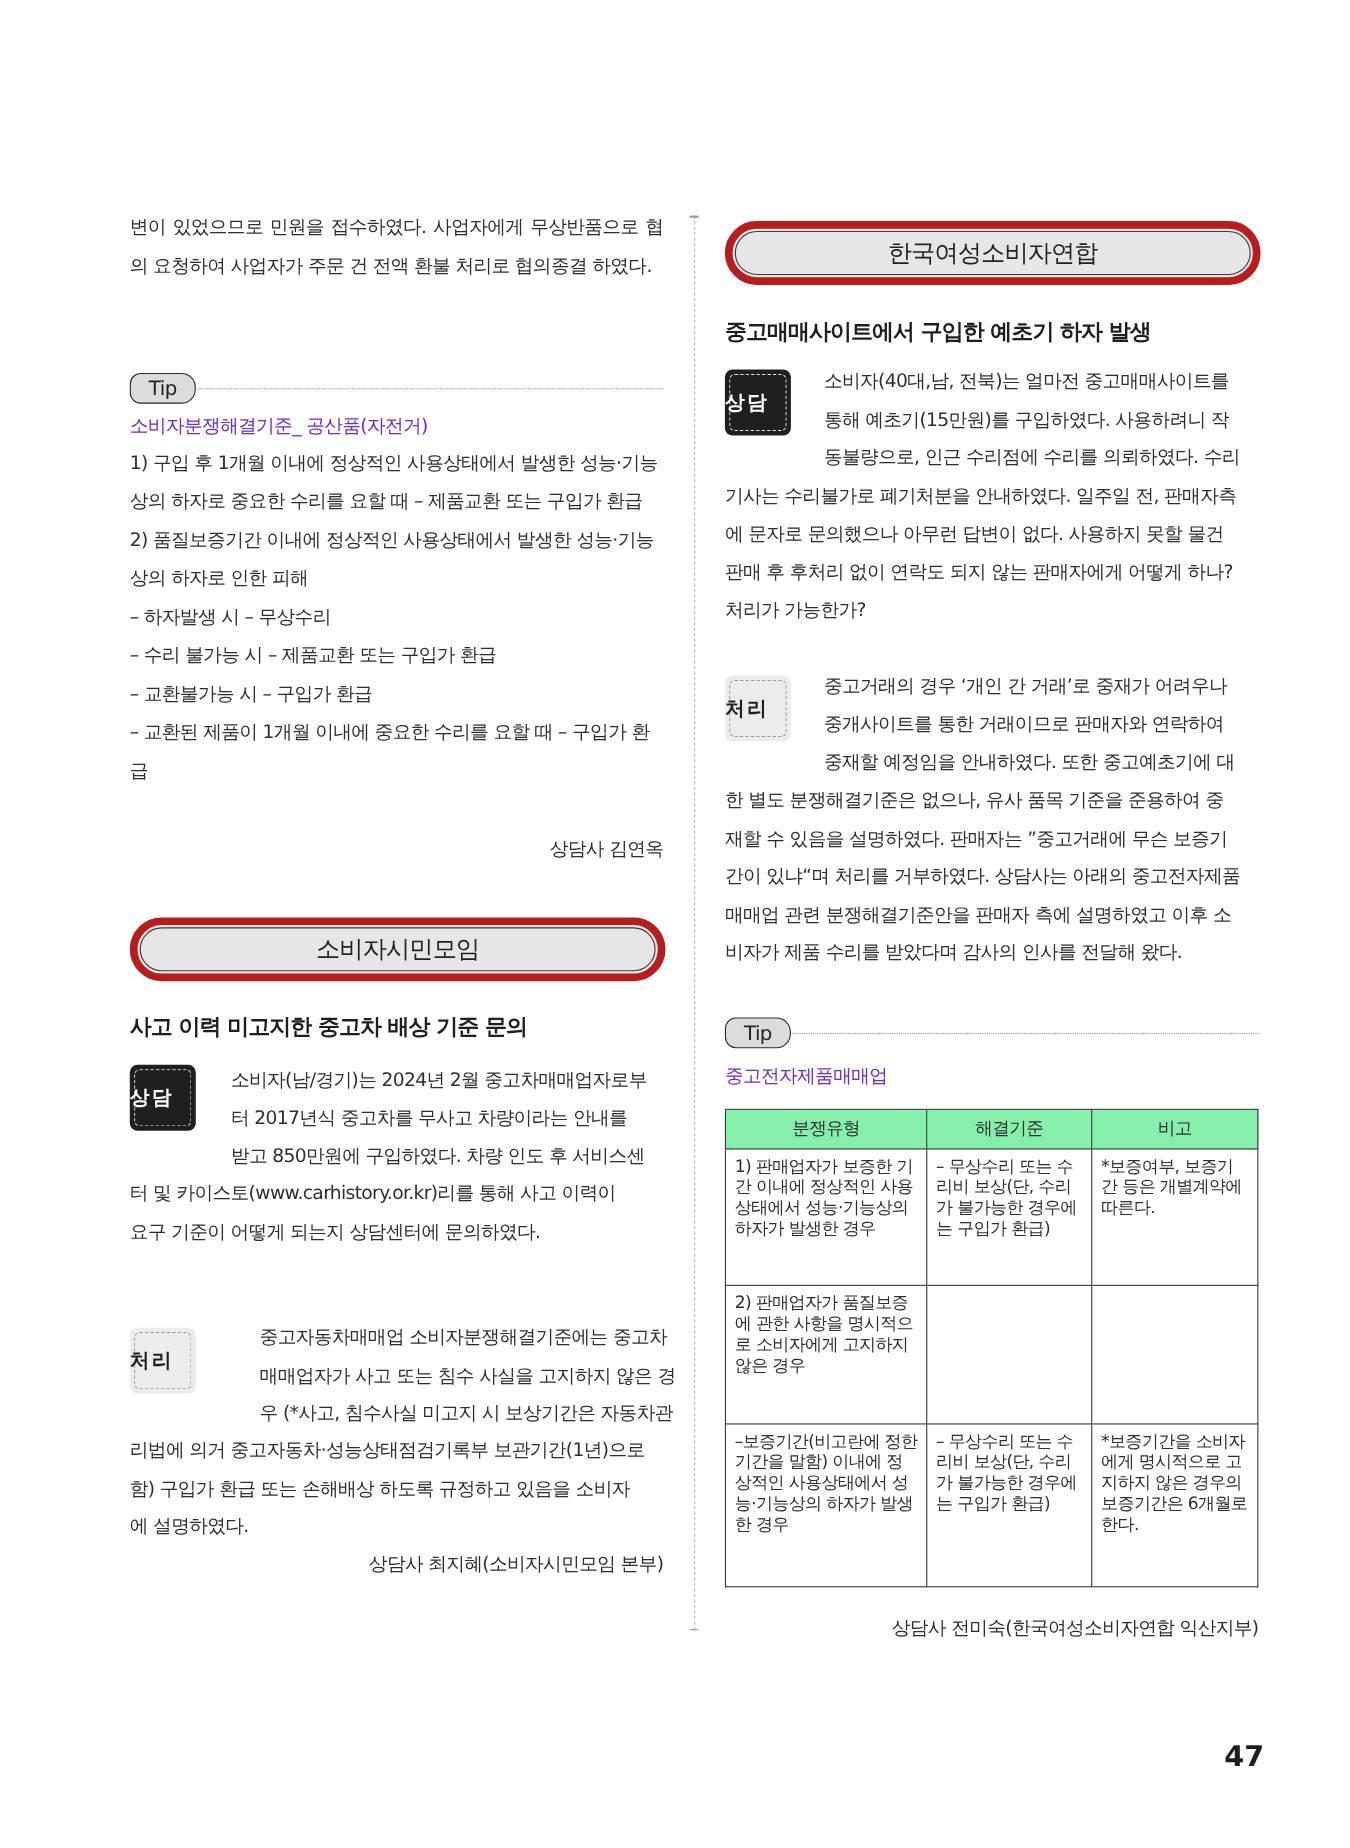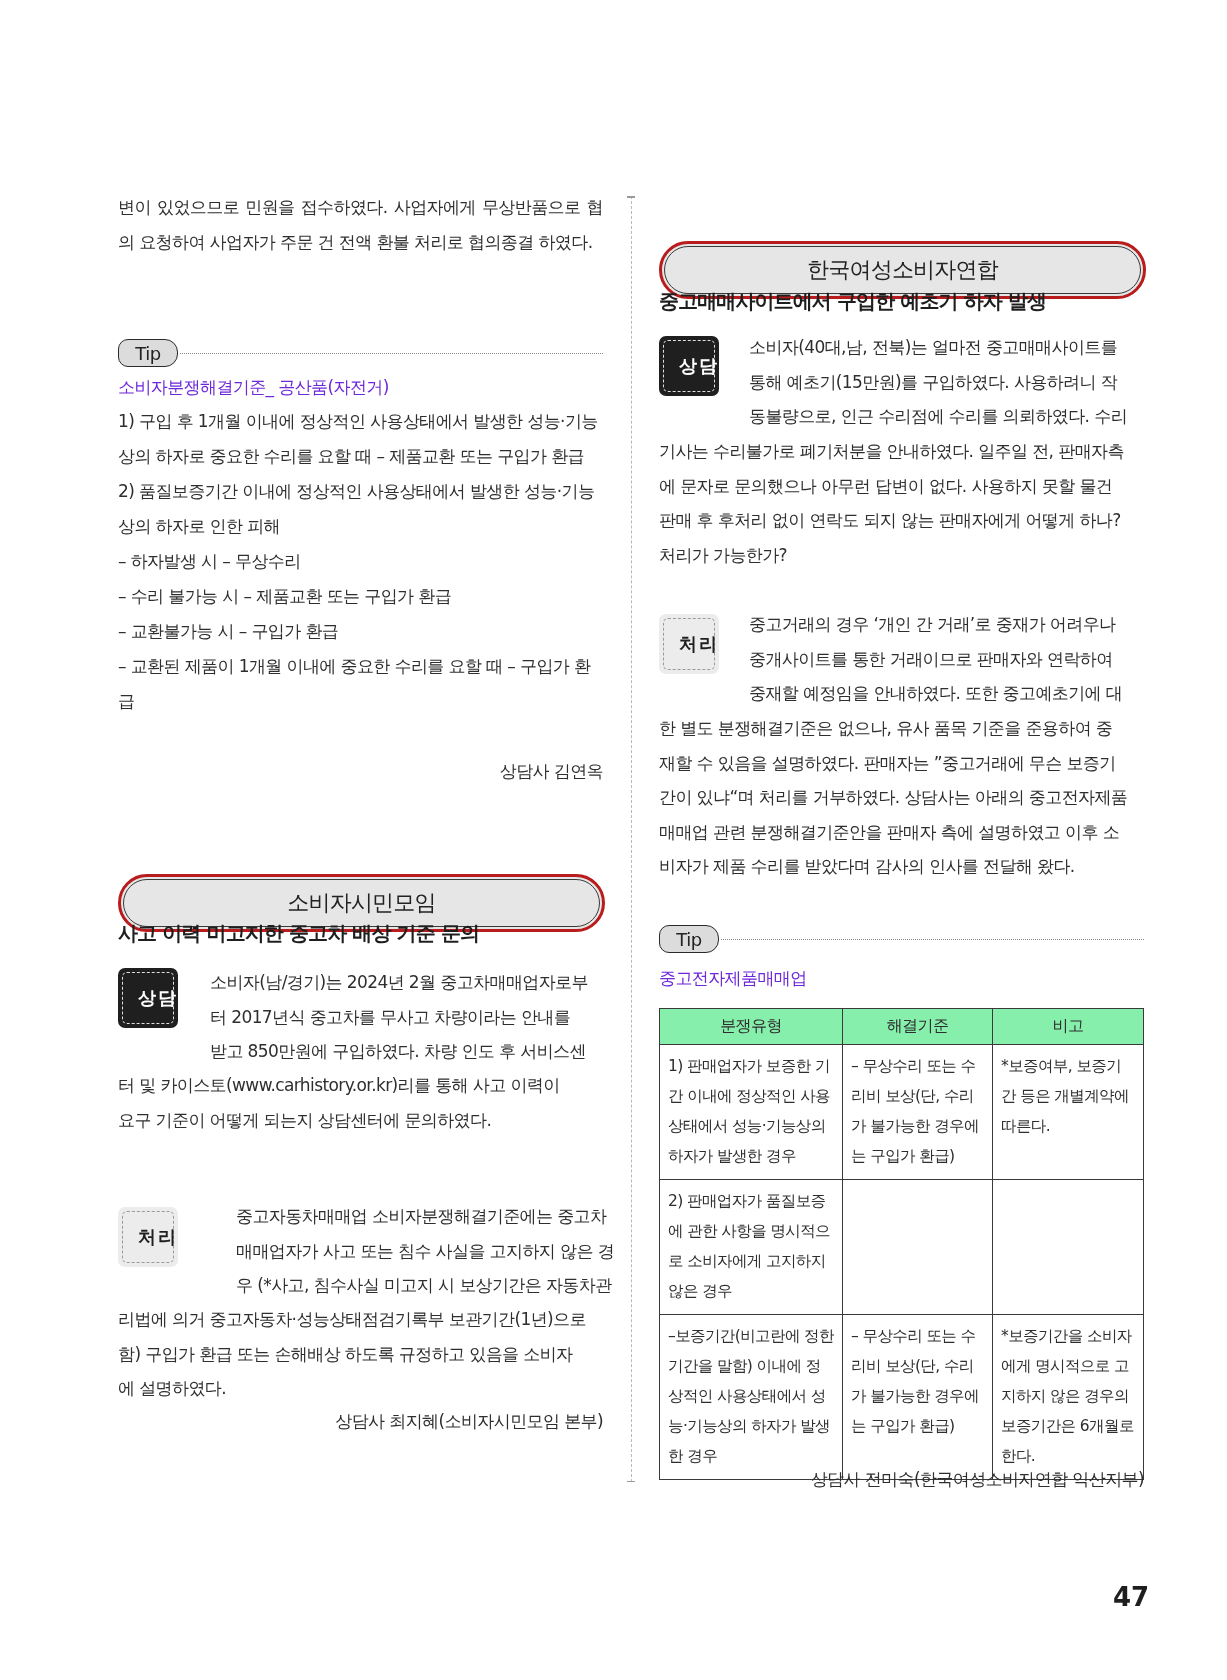--- a/index.html
+++ b/index.html
@@ -26,35 +26,35 @@
   .tip-row { position: absolute; height: 28px; display: flex; align-items: center; }
   .tip-pill {
     height: 26px; width: 58px; border: 1.5px solid #2a2a2a; border-radius: 0 13px 13px 13px / 0 13px 13px 13px;
     background: #dcdcdc; display: flex; align-items: center; justify-content: center;
     font-size: 18px; letter-spacing: -0.5px; color: #222; border-top-left-radius: 10px; border-bottom-left-radius: 10px;
   }
   .tip-line { flex: 1; border-top: 1.5px dotted #8a8a8a; margin-left: 2px; height: 0; }
 
   
   .banner {
-    position: absolute; height: 58px; border: 3px solid #b91c1c; border-radius: 30px;
-    background: #e6e6e6; box-sizing: border-box; display: flex; align-items: center; justify-content: center; margin-top: 40px;
+    position: absolute; height: 58px; border: 7px solid #b91c1c; border-radius: 30px;
+    background: #e6e6e6; box-sizing: border-box; display: flex; align-items: center; justify-content: center;
   }
   .banner::before {
     content: ""; position: absolute; left: 2px; right: 2px; top: 2px; bottom: 2px;
     border: 1px solid #3a3a3a; border-radius: 26px;
   }
   .banner span { font-size: 22px; letter-spacing: -0.8px; color: #222; position: relative; }
 
   .case-title { position: absolute; font-size: 20px; font-weight: bold; letter-spacing: -0.9px; color: #1e1e1e; }
 
   
   .badge {
     position: absolute; width: 60px; height: 60px; border-radius: 7px; box-sizing: border-box;
-    display: flex; align-items: center; justify-content: flex-end; font-weight: bold; font-size: 18px; letter-spacing: 2px;
+    display: flex; align-items: center; justify-content: flex-start; font-weight: bold; font-size: 18px; letter-spacing: 2px;
   }
   .badge::before {
     content: ""; position: absolute; left: 4px; right: 4px; top: 4px; bottom: 4px; border-radius: 5px;
   }
   .badge-dark { background: #1f1f1f; color: #ffffff; }
   .badge-dark::before { border: 1.5px dashed #e0e0e0; }
   .badge-light { background: #ececec; color: #1f1f1f; }
   .badge-light::before { border: 1.5px dashed #9a9a9a; }
   .badge span { position: relative; }
 
@@ -66,21 +66,21 @@
 
   .subtitle { position: absolute; font-size: 17px; letter-spacing: -0.6px; color: #6d28d9; }
 
   
   table.std {
     position: absolute; border-collapse: collapse; table-layout: fixed;
     font-size: 15.5px; letter-spacing: -0.6px; color: #2e2e2e;
   }
   table.std th, table.std td { border: 1.5px solid #3a3a3a; vertical-align: top; }
   table.std th { background: #86efac; font-weight: normal; height: 33px; text-align: center; vertical-align: middle; font-size: 16px; }
-  table.std td { padding: 6px 8px 8px 8px; line-height: 30px; }
+  table.std td { padding: 6px 8px 8px 8px; line-height: 19px; }
   .page-no { position: absolute; left: 1113px; top: 1582px; font-size: 26px; font-weight: bold; color: #1e1e1e; }
 </style>
 </head>
 <body>
 
 <div class="divider"></div>
 
 <div class="col col-left">
 
   <p class="para abs" style="top:190px;width:485px;">변이 있었으므로 민원을 접수하였다. 사업자에게 무상반품으로 협의 요청하여 사업자가 주문 건 전액 환불 처리로 협의종결 하였다.</p>

